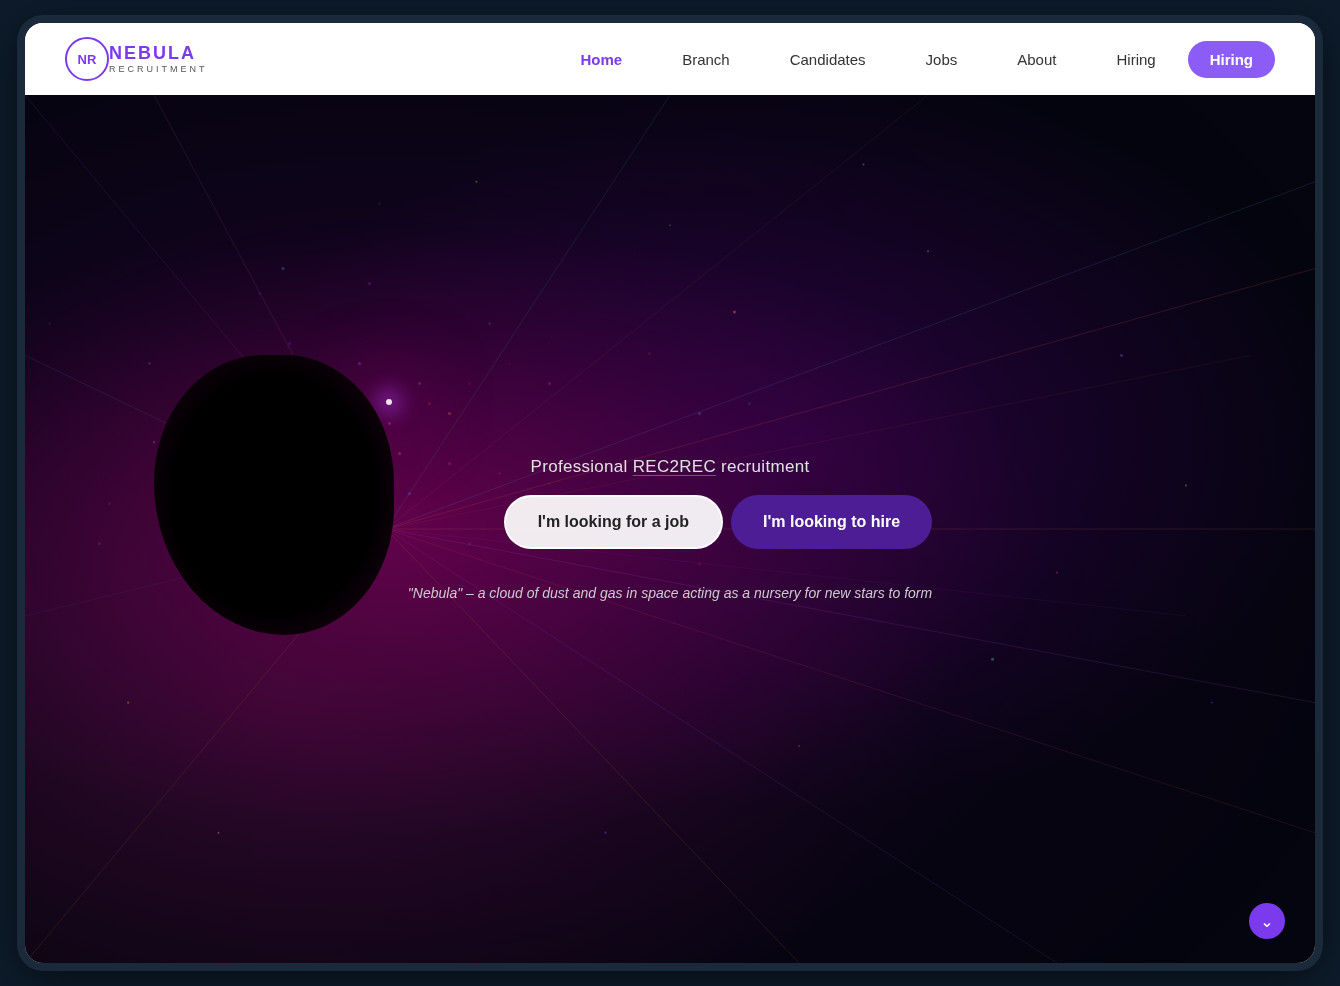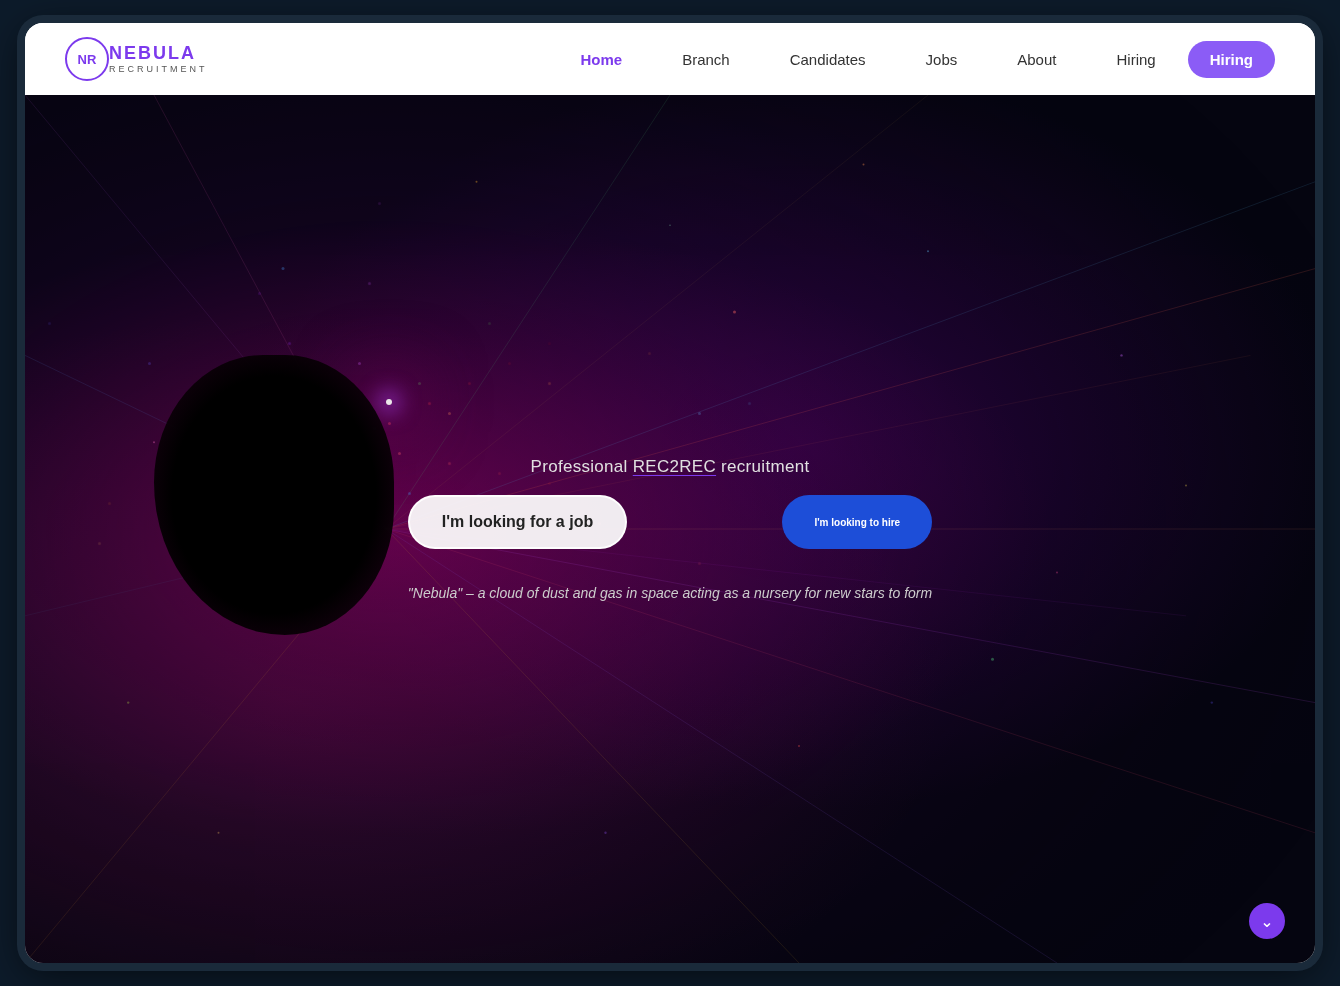--- a/index.html
+++ b/index.html
@@ -242,43 +242,43 @@
     .hero-title {
       font-size: 58px;
       font-weight: 900;
       line-height: 1.1;
       color: #fff;
       margin-bottom: 32px;
     }
 
     .hero-buttons {
       display: flex;
-      gap: 20px;
-      justify-content: space-between;
+      gap: 8px;
+      justify-content: flex-end;
       margin-bottom: 36px;
     }
 
     .btn-outline {
       background: rgba(255,255,255,0.92);
       color: #222;
       border: 2px solid rgba(255,255,255,0.9);
       border-radius: 50px;
       padding: 16px 32px;
       font-size: 16px;
       font-weight: 600;
       cursor: pointer;
     }
 
     .btn-purple {
-      background: #1d4ed8;
+      background: #4c1d95;
       color: #fff;
       border: none;
       border-radius: 50px;
       padding: 16px 32px;
-      font-size: 10px;
+      font-size: 16px;
       font-weight: 600;
       cursor: pointer;
     }
 
     .hero-quote {
       font-size: 14px;
       color: #ccc;
       font-style: italic;
     }
 

